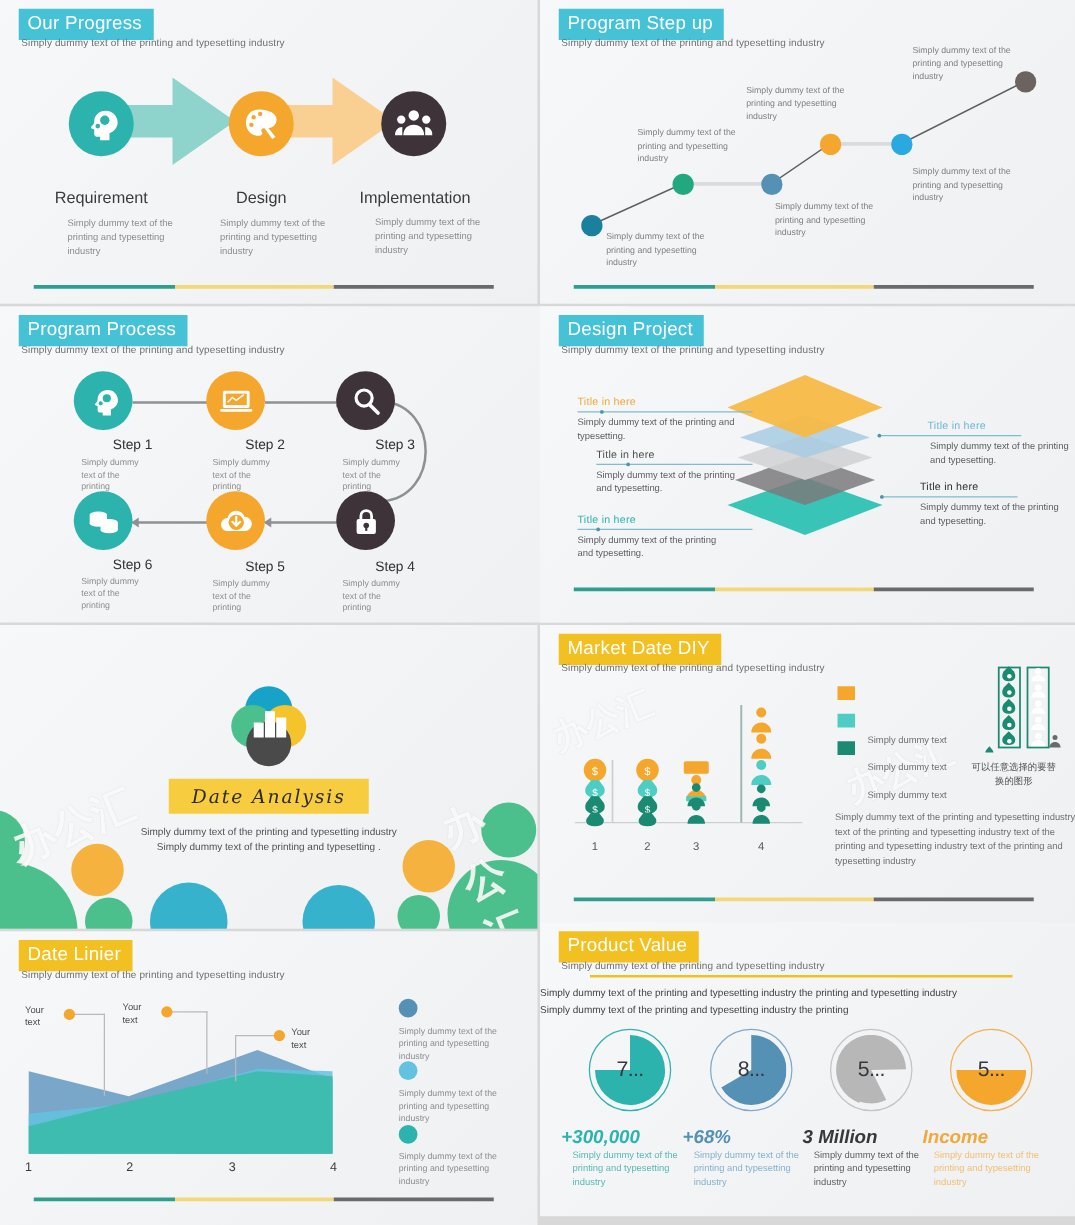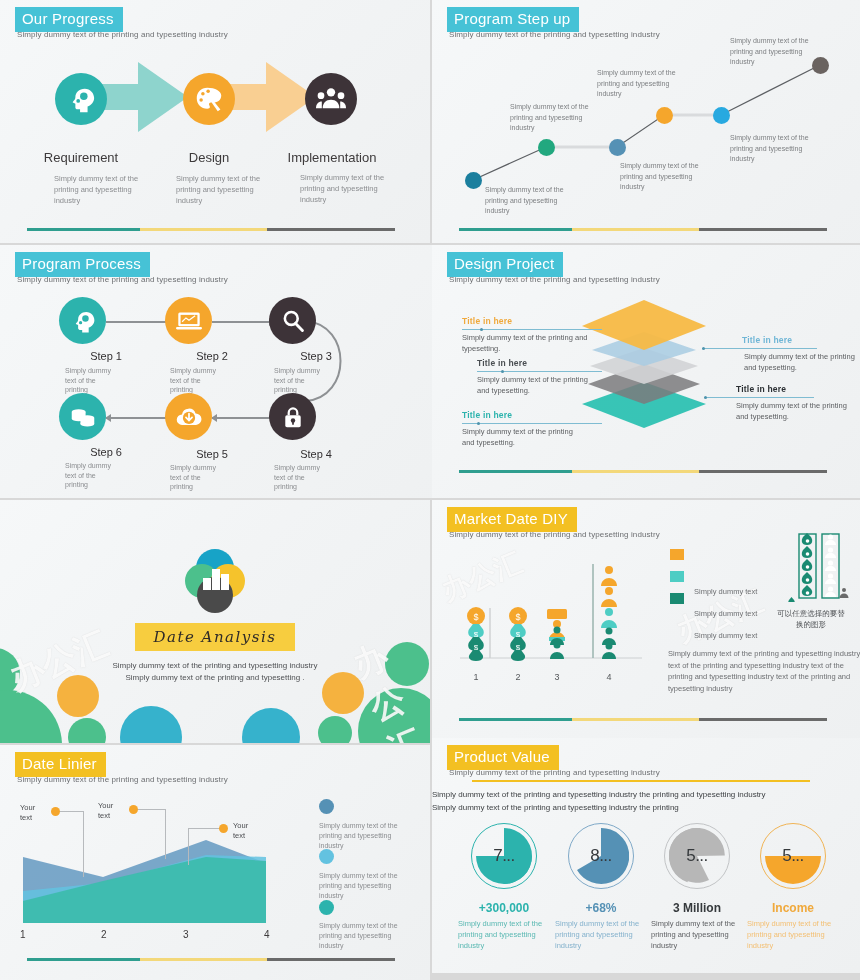--- a/index.html
+++ b/index.html
@@ -97,21 +97,21 @@
     border-top:4px solid transparent;
     border-bottom:4px solid transparent;
   }
   .conn.left:after {
     content:''; position:absolute; left:-1px; right:auto; top:-3px;
     border-right:6px solid #8e9194; border-left:0;
     border-top:4px solid transparent;
     border-bottom:4px solid transparent;
   }
   .lay-title {
-    position:absolute; font-size:8.5px; font-weight:bold;
+    position:absolute; font-size:8.5px; font-weight:normal;
     letter-spacing:.2px;
   }
   .lay-desc {
     position:absolute; font-size:7.5px; color:#5c5e61;
     line-height:10.5px; width:122px;
   }
   .leader { position:absolute; height:1px; background:#7fbcd2; }
   .leader b {
     position:absolute; width:3px; height:3px; border-radius:50%;
     background:#4f94ad; top:-1px;
@@ -155,21 +155,21 @@
   .ln-call { position:absolute; font-size:7.5px; color:#4b4d50; line-height:10px; width:26px;}
   .ln-leg-txt { position:absolute; font-size:7px; color:#8b8d90; line-height:10px; width:86px;}
   .ln-line { position:absolute; background:#b7babd; }
 
   
   .pv-rule { position:absolute; height:2px; background:#f3c022; }
   .pv-lead {
     position:absolute; width:100%; text-align:left;
     font-size:8px; color:#3f4245; line-height:13px;
   }
-  .pv-num { position:absolute; text-align:center; width:110px; font-size:12px; font-weight:bold; }
+  .pv-num { position:absolute; width:110px; font-size:15px; font-weight:bold;font-style:italic; }
   .pv-desc { position:absolute; text-align:left; width:92px; font-size:7.5px; line-height:11px; }
   .donut-val {
     position:absolute; inset:0; display:flex;
     align-items:center; justify-content:center;
     font-size:17px; color:#35393c; letter-spacing:-.5px;
   }
 </style>
 </head>
 <body>
 

